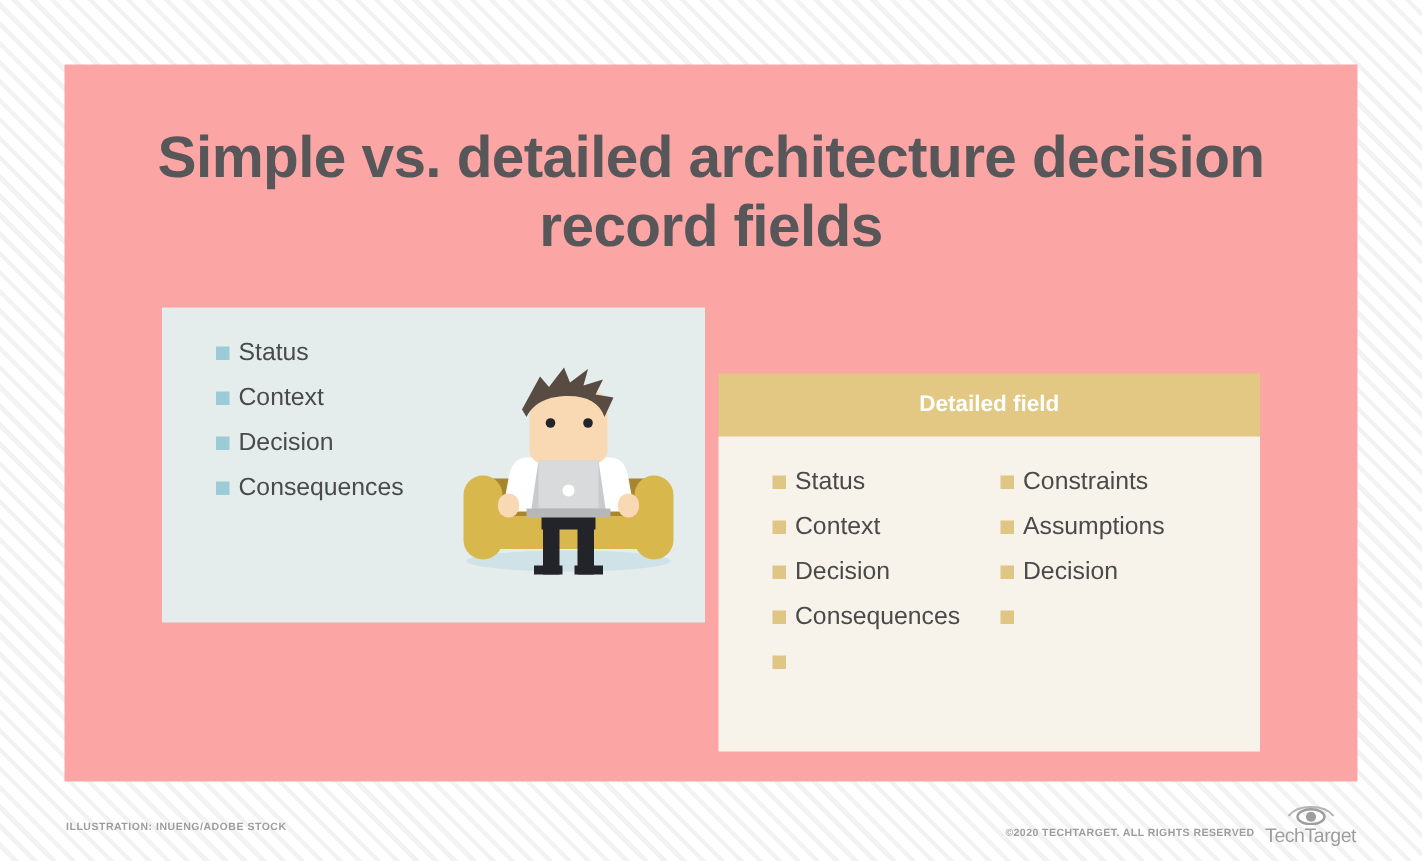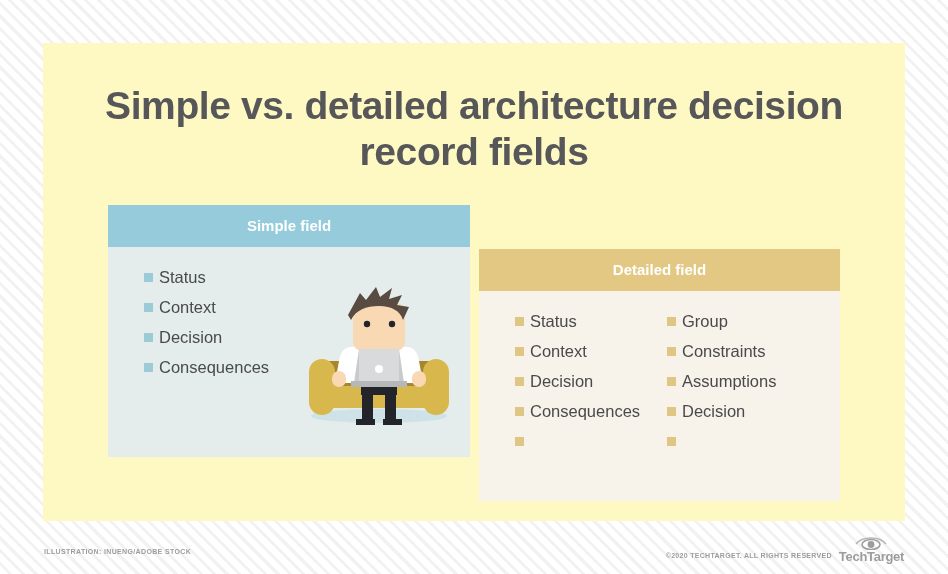--- a/index.html
+++ b/index.html
@@ -29,21 +29,21 @@
     height: 574px;
   }
 
   
   .card {
     position: absolute;
     left: 43px;
     top: 43px;
     width: 862px;
     height: 478px;
-    background: #fef9c3;
+    background: #fca5a5;
   }
 
   
   .title {
     position: absolute;
     left: 60px;
     top: 40px;
     width: 742px;
     text-align: center;
     color: #57575a;
@@ -155,37 +155,36 @@
   }
   .logo {
     display: flex;
     flex-direction: column;
     align-items: center;
     line-height: 1;
   }
   .logo-word {
     color: #9d9d9d;
     font-size: 13px;
-    font-weight: bold;
+    font-weight: normal;
     letter-spacing: -0.3px;
   }
 </style>
 </head>
 <body>
 
 <div id="stage">
 
   <div class="card">
 
     <div class="title">Simple vs. detailed architecture decision record fields</div>
 
     <div class="panels">
 
       <div class="panel panel-simple">
-        <div class="panel-header">Simple field</div>
         <div class="panel-body">
 
           <div class="list list-simple">
             <div class="list-item">
               <span class="bullet"></span>
               <span class="item-label">Status</span>
             </div>
             <div class="list-item">
               <span class="bullet"></span>
               <span class="item-label">Context</span>
@@ -263,24 +262,20 @@
             <div class="list-item">
               <span class="bullet"></span>
               <span class="item-label">Consequences</span>
             </div>
             <div class="list-item">
               <span class="bullet"></span>
             </div>
           </div>
 
           <div class="list list-col-b">
-            <div class="list-item">
-              <span class="bullet"></span>
-              <span class="item-label">Group</span>
-            </div>
             <div class="list-item">
               <span class="bullet"></span>
               <span class="item-label">Constraints</span>
             </div>
             <div class="list-item">
               <span class="bullet"></span>
               <span class="item-label">Assumptions</span>
             </div>
             <div class="list-item">
               <span class="bullet"></span>

